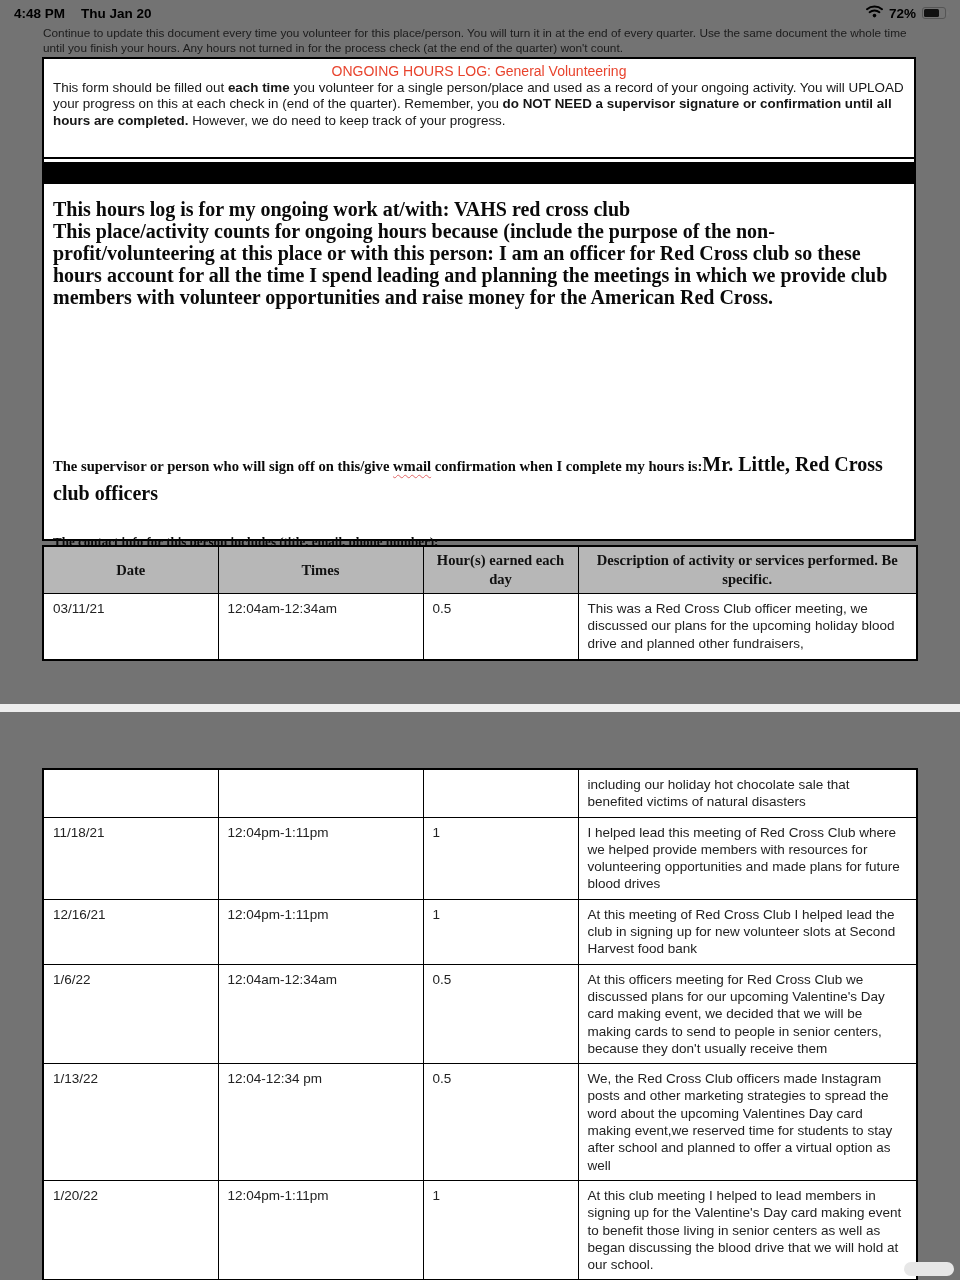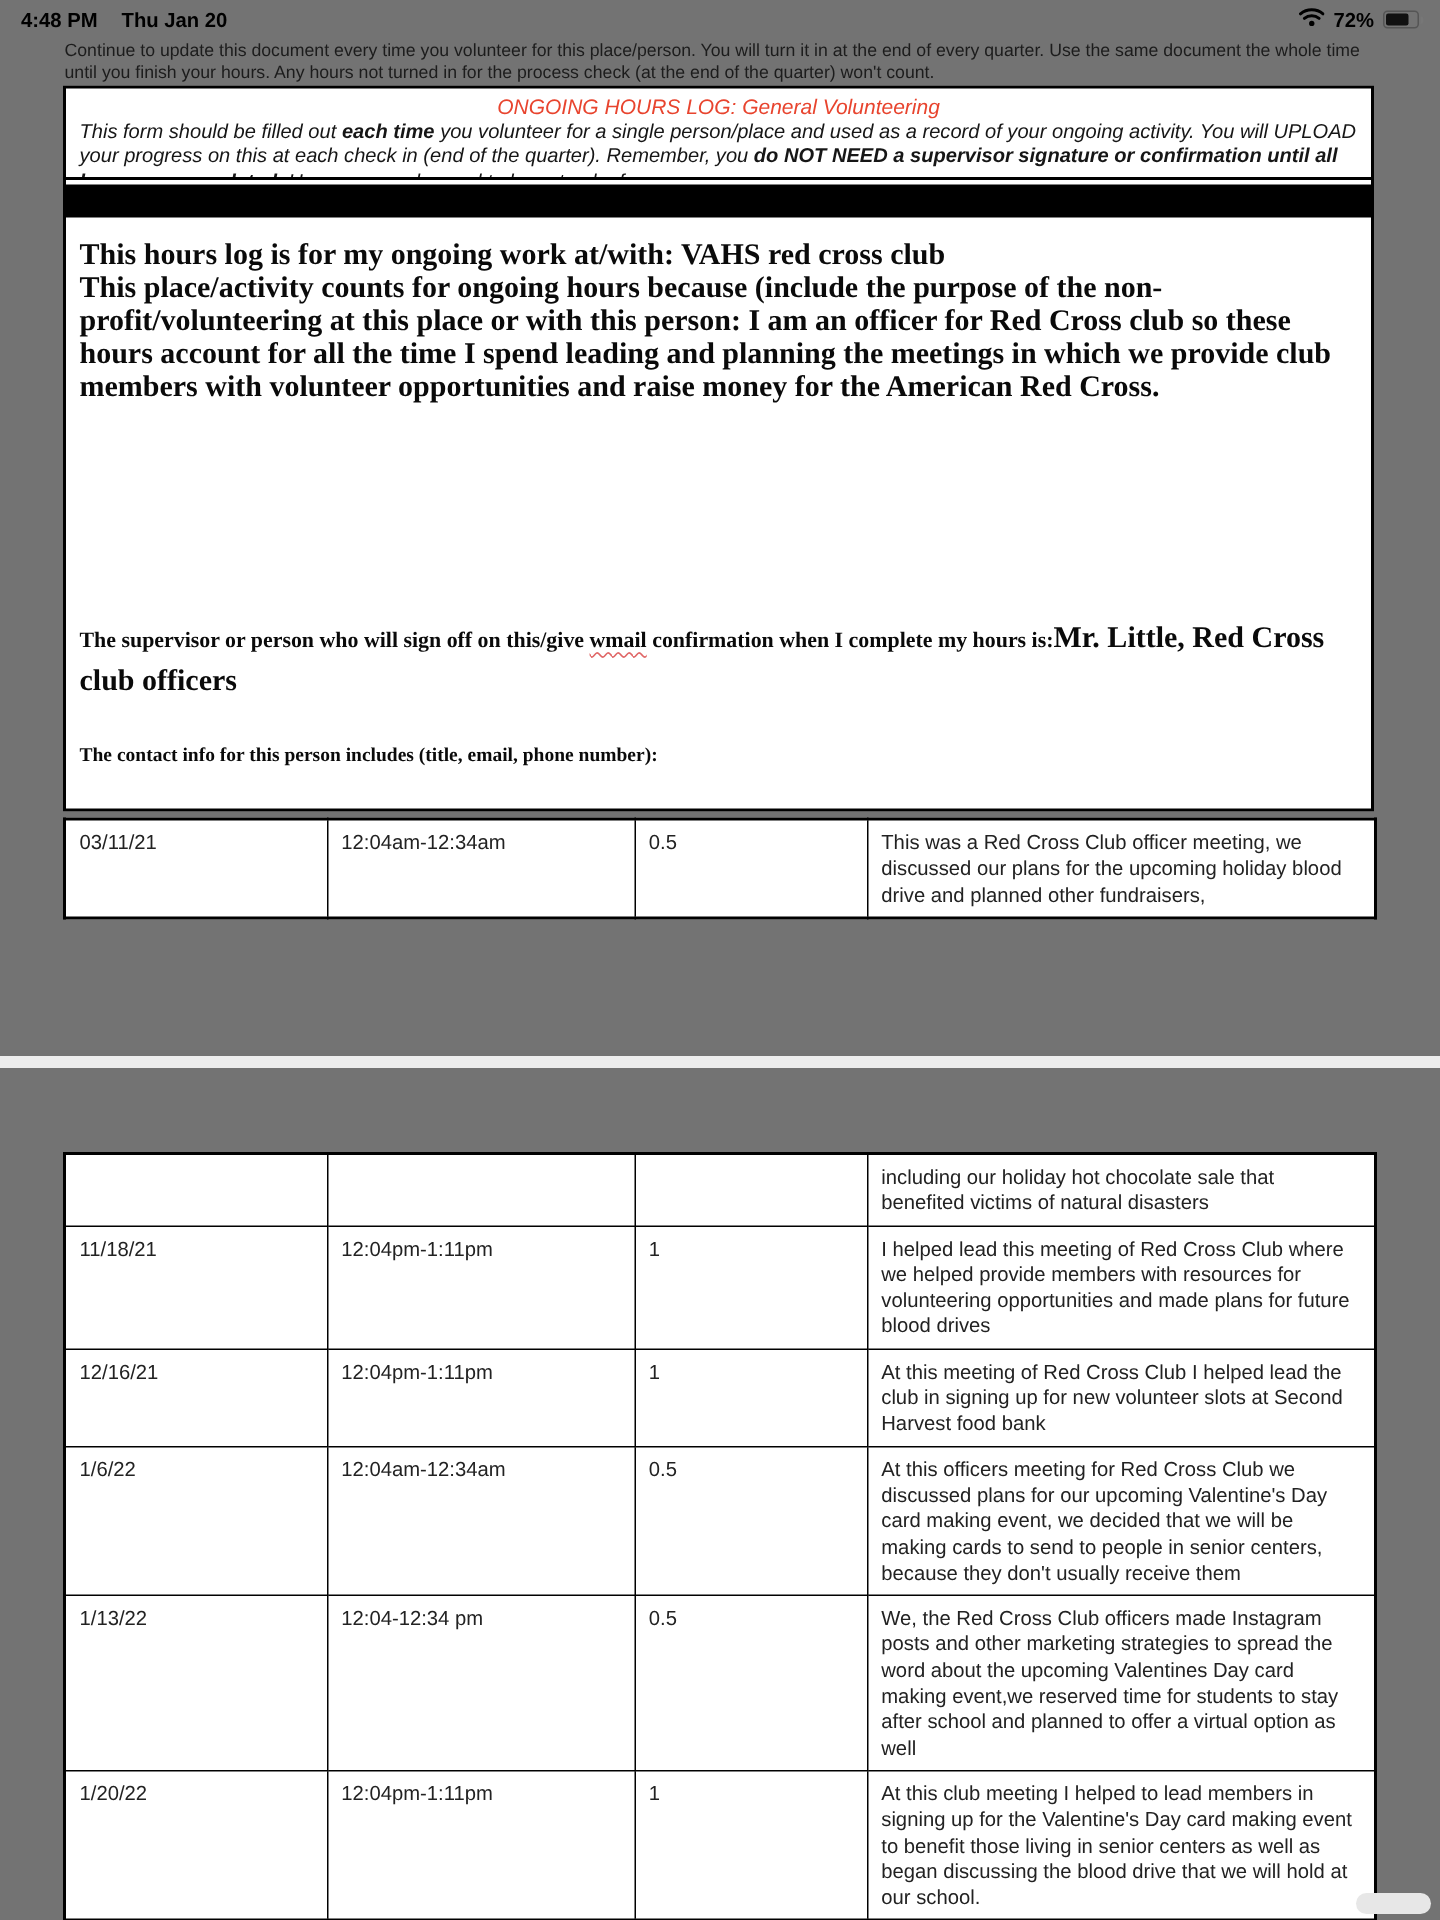--- a/index.html
+++ b/index.html
@@ -16,21 +16,21 @@
   .batt .lvl { position:absolute; left:1px; top:1px; height:8px; width:15px; background:#111; border-radius:1.5px; }
   .batt .nub { position:absolute; right:-4px; top:3px; width:2.5px; height:5px; background:#777; border-radius:0 2px 2px 0; }
 
   
   .top-note { position:absolute; left:43px; top:26px; width:874px;
     font-size:11.8px; line-height:15px; color:#1c1c1c; }
 
   
   .form-box { position:absolute; left:42px; top:57px; width:874px; height:484px;
     border:2px solid #000; background:#fff; }
-  .form-intro { height:61px; border-bottom:2px solid #000; padding:4px 9px 0; overflow:hidden;font-style:italic; }
+  .form-intro { height:100px; border-bottom:2px solid #000; padding:4px 9px 0; overflow:hidden; }
   .form-title { text-align:center; font-size:14px; margin-bottom:1px; }
   .form-intro p { font-size:13.4px; line-height:16.4px; color:#161616; }
   .black-bar { height:22px; background:#000; margin-top:3px; }
   .form-text { padding:14px 9px 0; }
   .hl { font-family:"Liberation Serif", serif; font-weight:700; color:#0a0a0a; }
   .p-work, .p-purpose { font-size:20px; line-height:22px; }
   .p-supervisor { margin-top:143px; font-size:14.6px; line-height:27px; }
   .supervisor-name { font-size:20px; }
   .wavy { text-decoration:underline wavy #e06666; text-decoration-thickness:1px; text-underline-offset:3px; }
   .p-contact-label { margin-top:24px; font-size:13px; line-height:18px; }
@@ -106,20 +106,26 @@
   </div>
 
   <table class="hours table1">
     <colgroup>
         <col class="c-date">
         <col class="c-times">
         <col class="c-hours">
         <col class="c-desc">
       </colgroup>
     <tbody>
+        <tr style="height:45px">
+      <th>Date</th>
+      <th>Times</th>
+      <th>Hour(s) earned each day</th>
+      <th>Description of activity or services performed. Be specific.</th>
+    </tr>
     <tr style="height:66px">
       <td>03/11/21</td>
       <td>12:04am-12:34am</td>
       <td>0.5</td>
       <td>This was a Red Cross Club officer meeting, we discussed our plans for the upcoming holiday blood drive and planned other fundraisers,</td>
     </tr>
   </tbody>
     </table>
 
   <div class="page-break"></div>

